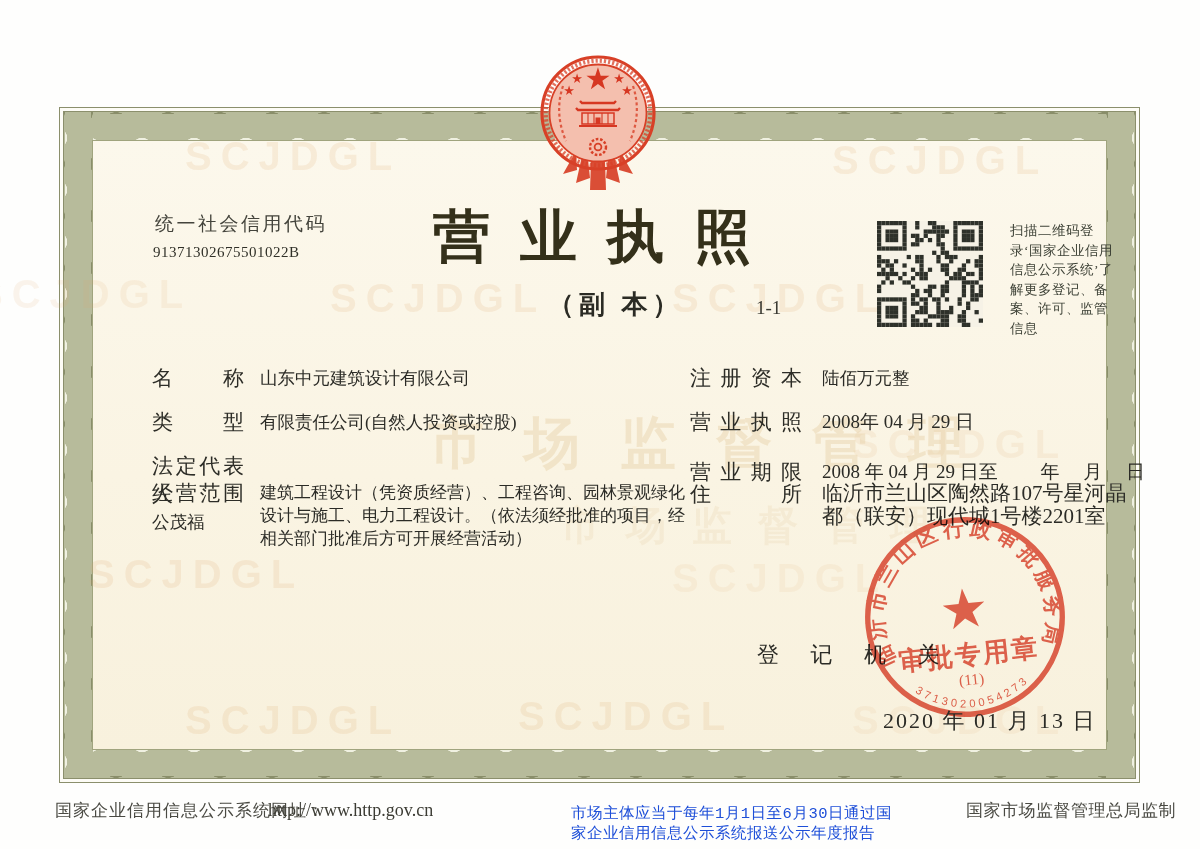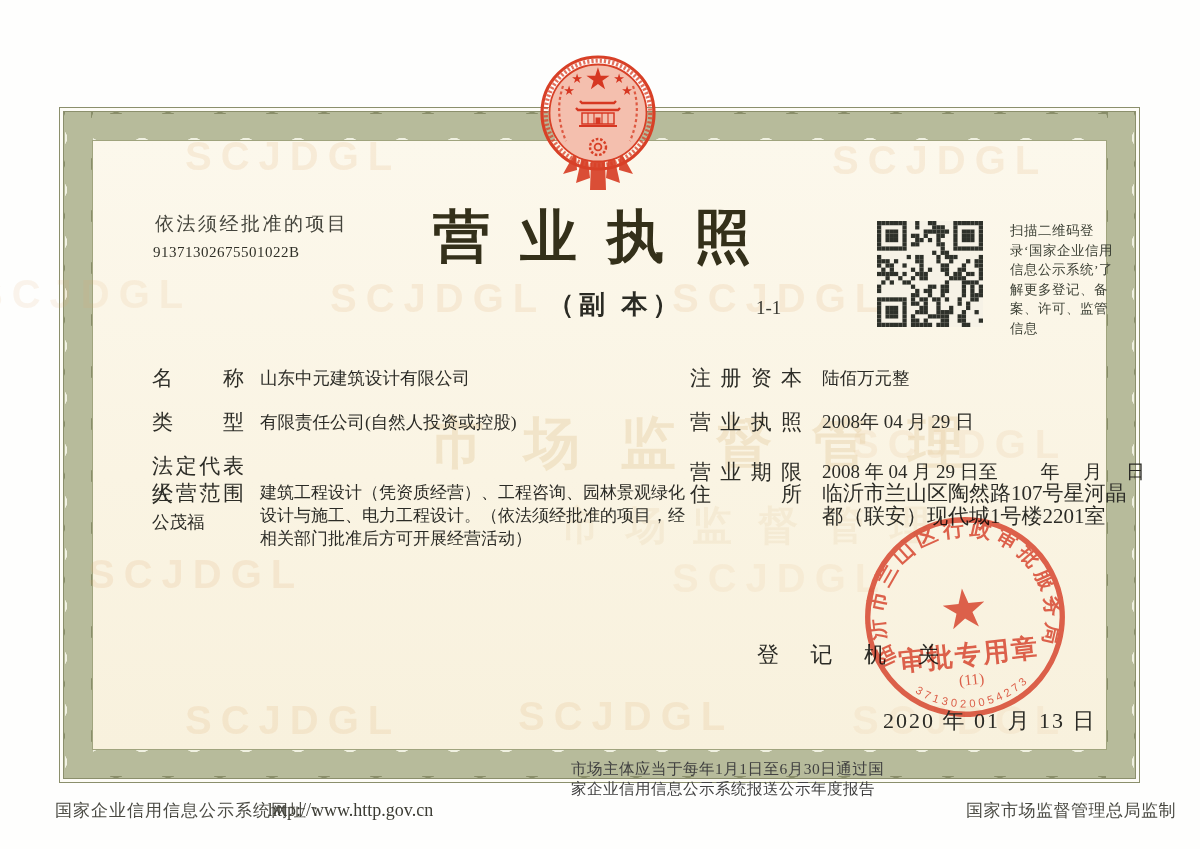--- a/index.html
+++ b/index.html
@@ -74,22 +74,22 @@
   .rcol .flabel { width:112px; margin-right:20px; }
 
   
   .reg-label { position:absolute; left:757px; top:640px; font-size:22px; letter-spacing:13px;
                color:#2b2b26; white-space:nowrap; }
   .stamp { position:absolute; left:858px; top:510px; width:214px; height:214px;
            transform:rotate(-6deg); opacity:.85; mix-blend-mode:multiply; }
   .reg-date { position:absolute; left:883px; top:706px; font-size:22px; letter-spacing:2px; color:#2b2b26; white-space:nowrap; }
 
   
-  .notice { position:absolute; left:571px; top:759px; font-size:15.5px; line-height:19.5px;
-            color:#404040; letter-spacing:.5px; }
+  .notice { position:absolute; left:571px; top:805px; font-size:15.5px; line-height:19.5px;
+            color:#1d4ed8; letter-spacing:.5px;font-family:Liberation Mono, monospace; }
   .footer-left-label { position:absolute; left:55px; top:799px; font-size:17px; color:#4a4a43; letter-spacing:1px; }
   .footer-url { position:absolute; left:268px; top:800px; font-size:18px; color:#3c3c34; }
   .footer-right { position:absolute; left:966px; top:799px; font-size:17px; color:#4a4a43; letter-spacing:.5px; }
 </style>
 </head>
 <body>
 
 <div class="cert">
   <div class="cert-inner">
     <div class="band band-h top"></div>
@@ -150,21 +150,21 @@
         <path d="M43,84 L81,84" stroke-width="2.2"></path>
         <rect x="59.5" y="75.5" width="5" height="6.5" fill="#d63722" stroke="none"></rect>
       </g>
 
       <circle cx="62" cy="105" r="8" stroke-width="2.4" stroke-dasharray="2.6 1.8"></circle>
       <circle cx="62" cy="105" r="3.4" stroke-width="1.8"></circle>
     </g>
   </svg>
 </div>
 
-<div class="credit-label">依法须经批准的项目</div>
+<div class="credit-label">统一社会信用代码</div>
 <div class="credit-code">91371302675501022B</div>
 <div class="doc-title">营业执照</div>
 <div class="doc-subtitle">（副  本）</div>
 <div class="copy-no">1-1</div>
 
 <div class="qr">
   <svg id="qr-svg" viewBox="0 0 100 100">
       <rect x="36" y="0" width="4" height="4" fill="#2e312a"></rect>
       <rect x="48" y="0" width="4" height="4" fill="#2e312a"></rect>
       <rect x="52" y="0" width="4" height="4" fill="#2e312a"></rect>

